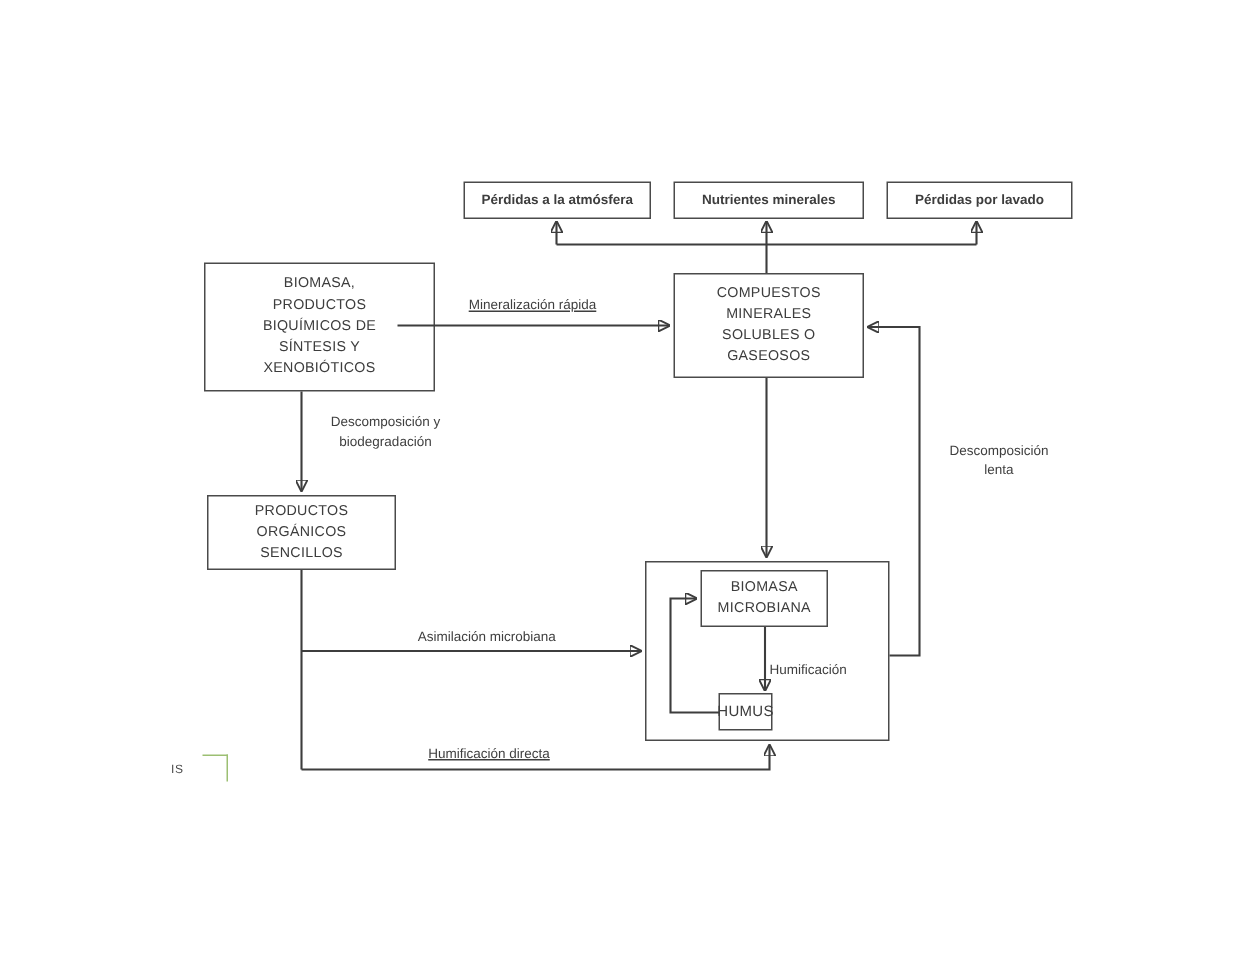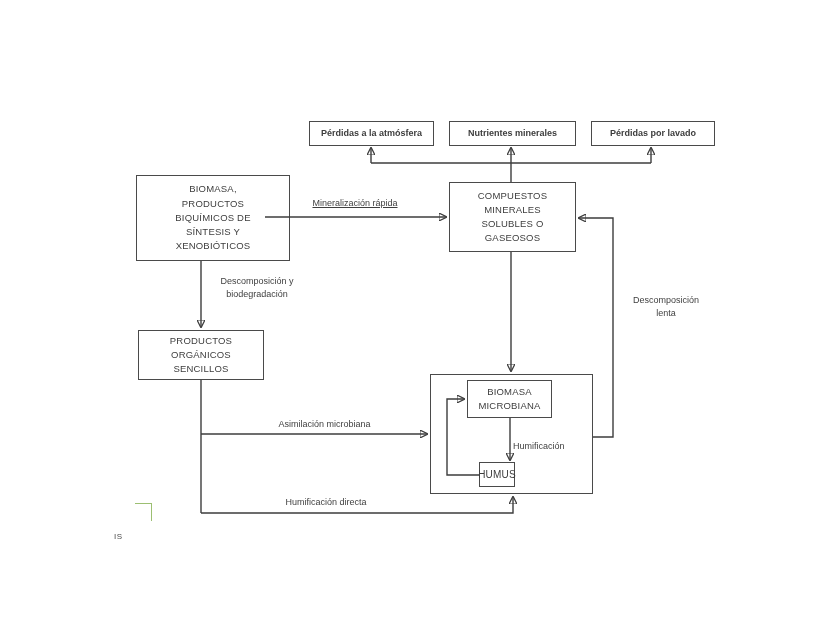--- a/index.html
+++ b/index.html
@@ -17,21 +17,21 @@
   .big-box{background:transparent;}
   .u-box{font-size:9.5px;letter-spacing:.2px;}
   .s-box{font-size:9px;}
   .edge-label{
     position:absolute;font-size:9px;text-align:center;
     white-space:pre-line;line-height:1.45;color:#3f3f3f;
   }
   svg.edges{position:absolute;left:0;top:0;pointer-events:none;}
   svg.edges path{stroke:#3d3d3d;stroke-width:1.4;fill:none;}
   .logo-text{
-    position:absolute;left:114px;top:532px;font-size:8px;font-weight:normal;
+    position:absolute;left:114px;top:508px;font-size:8px;font-weight:normal;
     color:#4a4a4a;letter-spacing:.5px;
   }
   .logo-bracket{
     position:absolute;left:135px;top:503px;width:16px;height:17px;
     border-top:1.5px solid #9cbf72;border-right:1.5px solid #9cbf72;
   }
 </style>
 </head>
 <body>
 
@@ -111,18 +111,18 @@
   <div class="edge-label" style="left:203px;top:275px;width:108px;">Descomposición y
 biodegradación</div>
 
   <div class="edge-label" style="left:625px;top:294px;width:82px;">Descomposición
 lenta</div>
 
   <div class="edge-label" style="left:513px;top:430px;width:64px;text-align:left;margin-top:10px;">Humificación</div>
 
   <div class="edge-label" style="left:267px;top:418px;width:115px;">Asimilación microbiana</div>
 
-  <div class="edge-label" style="left:270px;top:496px;width:112px;">Humificación directa</div>
+  <div class="edge-label" style="left:270px;top:496px;width:112px;text-decoration:underline;">Humificación directa</div>
 
   <div class="logo-text">IS</div>
   <div class="logo-bracket"></div>
 
 </div>
 
 </body></html>

